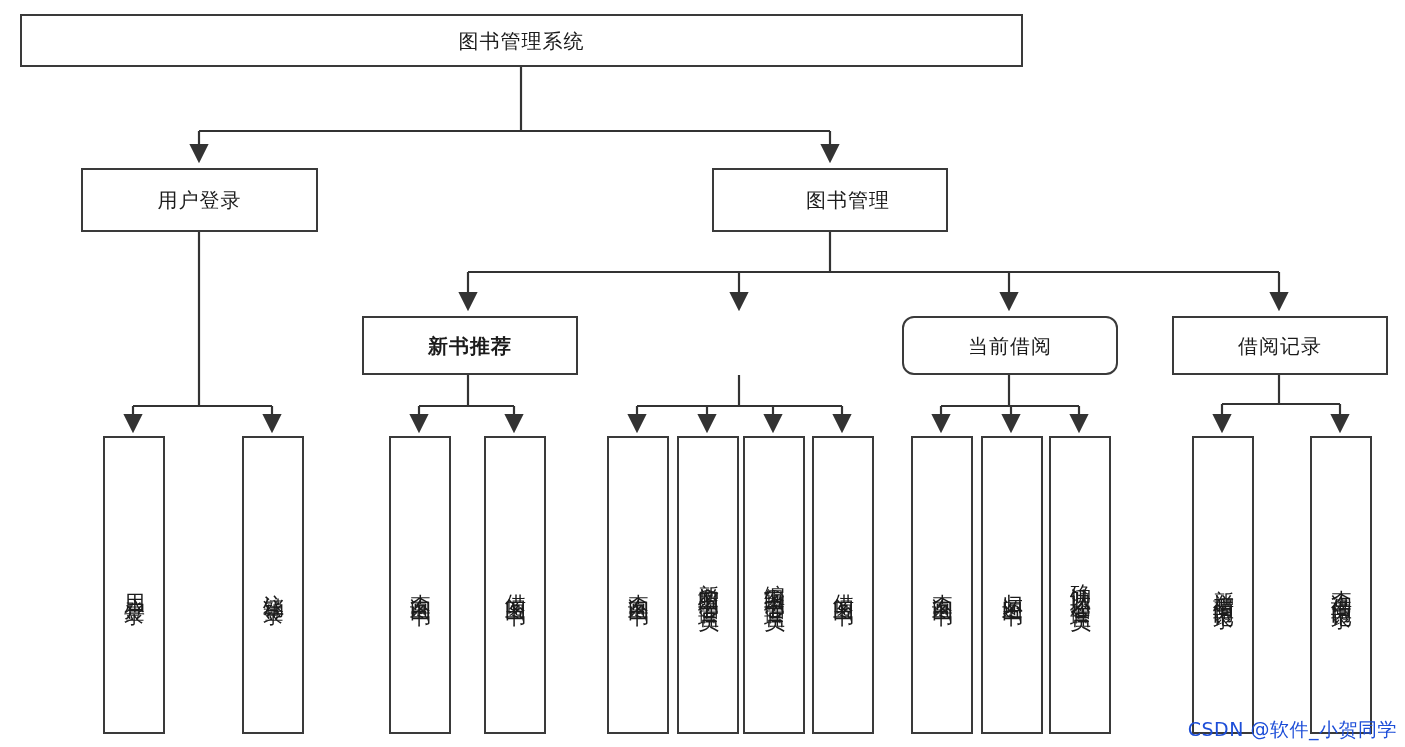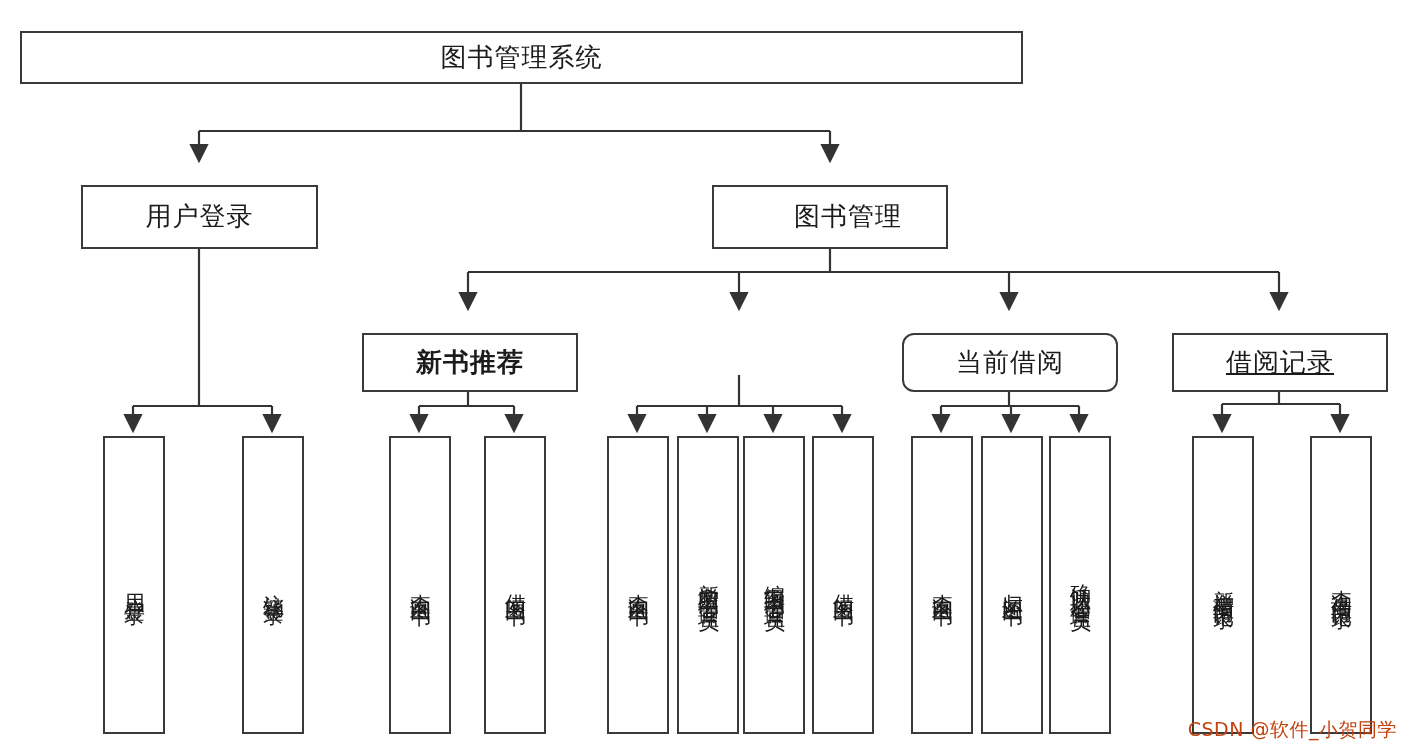--- a/index.html
+++ b/index.html
@@ -22,24 +22,23 @@
     box-sizing: border-box;
     background: #ffffff;
     border: 2px solid #3a3a3a;
     display: flex;
     align-items: center;
     justify-content: center;
     color: #1b1b1b;
     text-align: center;
   }
   .node.horiz {
-    font-size: 26px;
+    font-size: 20px;
     letter-spacing: 1px;
     line-height: 1.2;
-    margin-top: 17px;
   }
   .node.vert {
     writing-mode: vertical-rl;
     text-orientation: upright;
     font-size: 21px;
     letter-spacing: 4px;
     line-height: 1.1;
     padding: 6px 0;
   }
   .node.vert .lbl {
@@ -62,21 +61,21 @@
     fill: none;
   }
   .arrowhead {
     fill: #333333;
   }
   #watermark {
     position: absolute;
     right: 8px;
     bottom: 4px;
     font-size: 19px;
-    color: #c2410c;
+    color: #1d4ed8;
     letter-spacing: 0.5px;
     white-space: nowrap;
   }
 </style>
 </head>
 <body>
 
 <div id="canvas">
 
   <svg class="wires" viewBox="0 0 1405 747" xmlns="http://www.w3.org/2000/svg">
@@ -137,21 +136,21 @@
   <div class="node horiz" id="n-l2-1" style="left: 712px; top: 168px; width: 236px; height: 64px; padding-left: 36px;">
     <span class="lbl">图书管理</span>
   </div>
 
   <div class="node horiz" id="n-l3-0" style="left: 362px; top: 316px; width: 216px; height: 59px; font-weight: bold;">
     <span class="lbl">新书推荐</span>
   </div>
   <div class="node horiz" id="n-l3-2" style="left: 902px; top: 316px; width: 216px; height: 59px; border-radius: 12px;">
     <span class="lbl">当前借阅</span>
   </div>
-  <div class="node horiz" id="n-l3-3" style="left: 1172px; top: 316px; width: 216px; height: 59px; text-decoration: underline;">
+  <div class="node horiz" id="n-l3-3" style="left: 1172px; top: 316px; width: 216px; height: 59px;">
     <span class="lbl">借阅记录</span>
   </div>
 
   <div class="node vert" id="n-leaf-0" style="left: 103px; top: 436px; width: 62px; height: 298px;">
     <span class="lbl">用户登录</span>
   </div>
   <div class="node vert" id="n-leaf-1" style="left: 242px; top: 436px; width: 62px; height: 298px;">
     <span class="lbl">注销登录</span>
   </div>
   <div class="node vert" id="n-leaf-2" style="left: 389px; top: 436px; width: 62px; height: 298px;">

